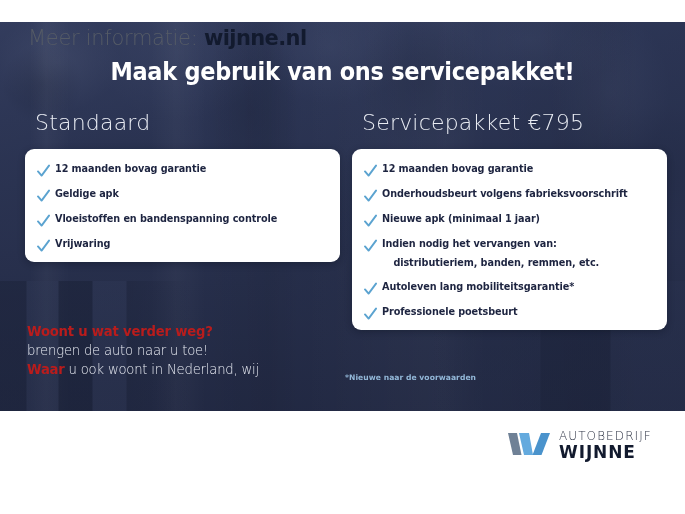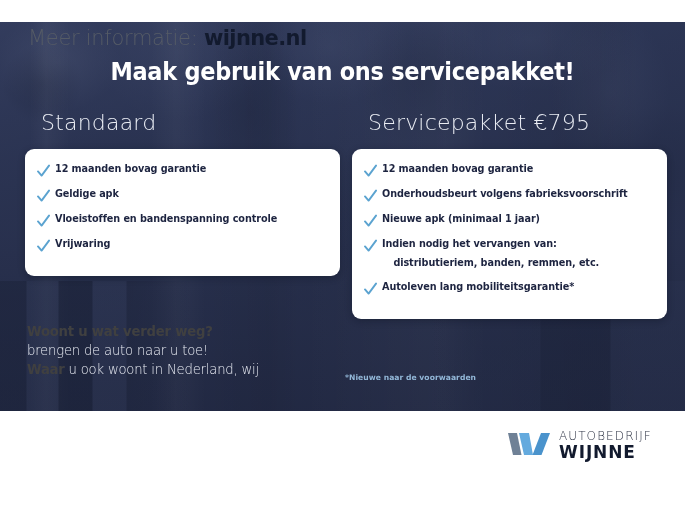--- a/index.html
+++ b/index.html
@@ -118,29 +118,29 @@
   }
   .col-left  { left: 25px;  width: 315px; }
   .col-right { left: 352px; width: 362px; }
 
   .col-heading {
     color: #e9ecf3;
     font-family: "DejaVu Sans", sans-serif;
     font-size: 22px;
     font-weight: 300;
     letter-spacing: 0.2px;
-    margin: 0 0 14px 16px;
+    margin: 0 0 14px 10px;
     white-space: nowrap;
   }
 
   .card {
     background: #ffffff;
     border-radius: 9px;
     box-shadow: 0 2px 7px rgba(10,14,28,0.32);
-    padding: 14px 16px 24px 12px;
+    padding: 14px 16px 10px 12px;
     box-sizing: border-box;
   }
   .card-left  { width: 315px; }
   .card-right { width: 315px; }
 
   .feature-list {
     list-style: none;
     margin: 0;
     padding: 0;
   }
@@ -183,21 +183,21 @@
     left: 27px;
     top: 322px;
     width: 310px;
     font-family: "DejaVu Sans", sans-serif;
     color: #e7eaf2;
     font-size: 13.2px;
     line-height: 1.45;
     letter-spacing: -0.2px;
   }
   .promo .ln { display: block; white-space: nowrap; }
-  .promo .strong { font-weight: bold; color: #404040; }
+  .promo .strong { font-weight: bold; color: #b91c1c; }
   .promo .light  { font-weight: 300; }
 
   
   .footnote {
     position: absolute;
     left: 345px;
     top: 373px;
     color: #93b8d8;
     font-family: "DejaVu Sans", sans-serif;
     font-size: 7.6px;
@@ -368,20 +368,28 @@
 
         <li class="feature">
           <span class="check-icon">
             <svg width="13" height="14" viewBox="0 0 13 14">
               <path d="M1 7.4 L4.6 11.6 L12 1.6" fill="none" stroke="#5ba3d0" stroke-width="1.9" stroke-linecap="round" stroke-linejoin="round"></path>
             </svg>
           </span>
           <span class="feature-text">Autoleven lang mobiliteitsgarantie*</span>
         </li>
 
+        <li class="feature">
+          <span class="check-icon">
+            <svg width="13" height="14" viewBox="0 0 13 14">
+              <path d="M1 7.4 L4.6 11.6 L12 1.6" fill="none" stroke="#5ba3d0" stroke-width="1.9" stroke-linecap="round" stroke-linejoin="round"></path>
+            </svg>
+          </span>
+          <span class="feature-text">Professionele poetsbeurt</span>
+        </li>
 
       </ul>
     </div>
   </div>
 
   <div class="footnote">*Nieuwe naar de voorwaarden</div>
 
   <div class="promo">
     <span class="ln strong">Woont u wat verder weg?</span>
     <span class="ln light">brengen de auto naar u toe!</span>

